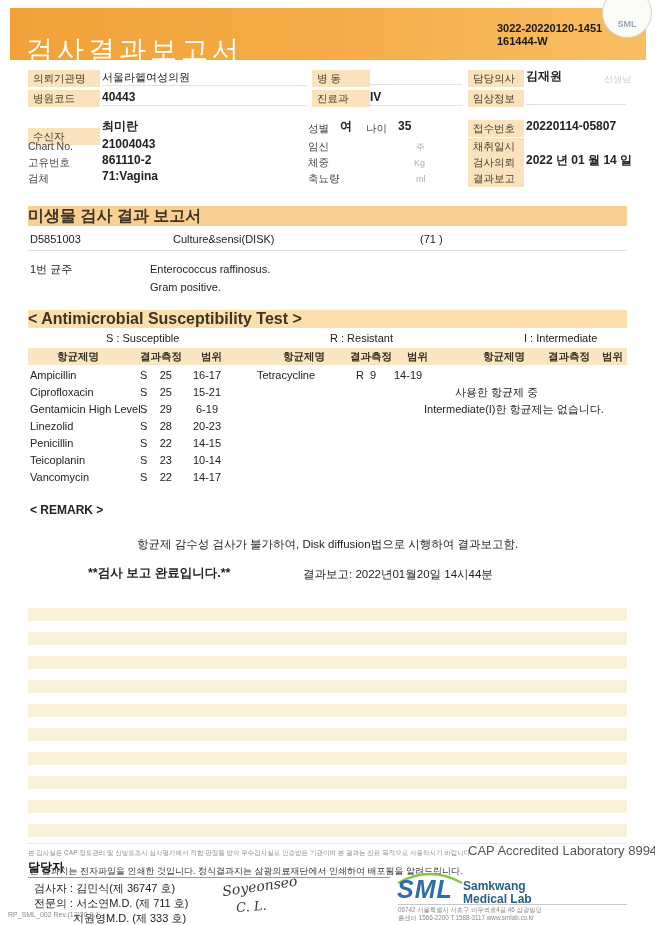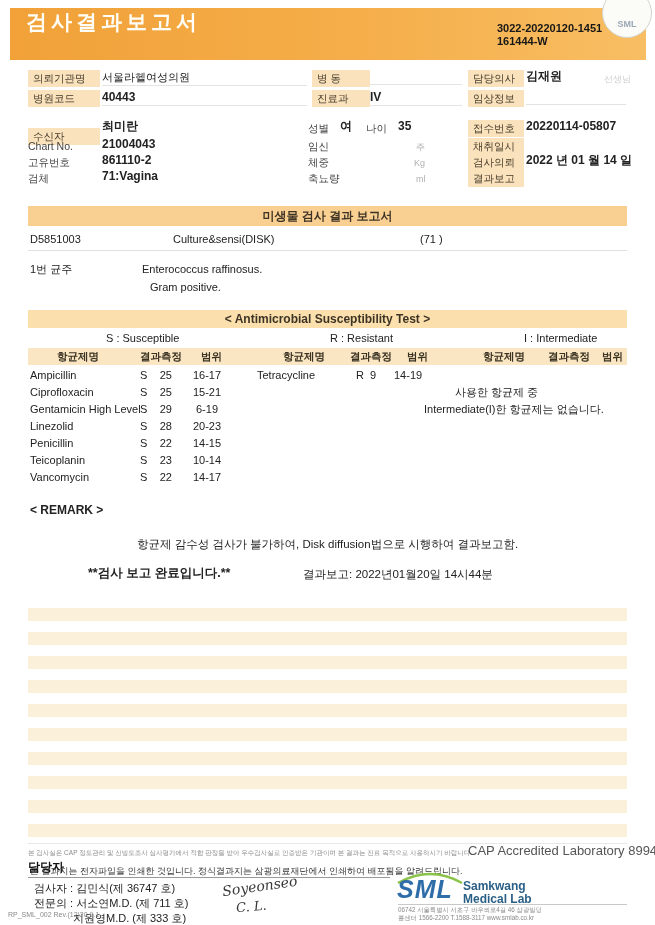--- a/index.html
+++ b/index.html
@@ -8,29 +8,29 @@
   .f{position:absolute;white-space:nowrap;font-size:11px;line-height:14px;color:#222}
   .b{font-weight:bold}
   .v12{font-size:12px}
   .peach{background:#FAE3BC;padding:1px 5px 2px;font-size:10.5px;color:#44392a}
   .plain{font-size:10.5px;color:#444}
   .unit{color:#b0b0b0;font-size:9px}
   .blank{position:absolute;height:14px;border-bottom:1px solid #e3e3e3}
   .ulv{border-bottom:1px solid #e3e3e3;padding-bottom:1px}
   .hdr{position:absolute;left:10px;top:8px;width:636px;height:52px;
        background:linear-gradient(90deg,#F1A138 0%,#F5AE4A 55%,#F8BE63 100%)}
-  .hdr-title{position:absolute;left:16px;top:0;font-size:21px;font-weight:bold;
+  .hdr-title{position:absolute;left:16px;top:24px;font-size:27px;font-weight:normal;
              color:#FFFEF6;letter-spacing:4px}
   .doc{position:absolute;font-size:11px;font-weight:bold;color:#171717}
   .seal{position:absolute;left:602px;top:-12px;width:50px;height:50px;border-radius:50%;
         background:#fbfbf8;border:1px solid #d3d3cc;display:flex;align-items:flex-end;
         justify-content:center;color:#9aa7b5;font-size:9px;font-weight:bold;box-sizing:border-box;
         padding-bottom:8px}
-  .banner{position:absolute;left:28px;width:599px;text-align:center;font-weight:bold;
-          font-size:12px;color:#3d3425}
+  .banner{position:absolute;left:28px;width:599px;font-weight:bold;
+          font-size:16px;color:#3d3425}
   .banner.micro{top:206px;height:20px;line-height:20px;background:#F9CF92}
   .banner.ast{top:310px;height:18px;line-height:18px;background:#FBDFAC}
   .thead{position:absolute;left:28px;top:348px;width:599px;height:17px;background:#FAE6C2}
   .th{position:absolute;font-size:10.5px;font-weight:bold;color:#3a3222;top:350px}
   .hr{position:absolute;height:1px;background:#e0e0e0}
   .stripe{position:absolute;left:28px;width:599px;height:13px;background:#FBF0DA}
   .tiny{position:absolute;white-space:nowrap;font-size:7px;color:#8a8a8a}
   .sig{position:absolute;font-family:"DejaVu Serif",serif;font-style:italic;color:#3a3a3a;white-space:nowrap}
   .sml-text{position:absolute;font-size:25px;line-height:25px;font-weight:bold;font-style:italic;
             color:#2E6DA8;letter-spacing:1px}
@@ -92,21 +92,21 @@
   <span class="f plain" style="left:308px;top:171px">축뇨량</span>
   <span class="f unit" style="left:416px;top:172px">ml</span>
   <span class="f peach" style="left:468px;top:170px;width:46px">결과보고</span>
 
   <div class="banner micro">미생물 검사 결과 보고서</div>
   <span class="f" style="left:30px;top:232px">D5851003</span>
   <span class="f" style="left:173px;top:232px">Culture&amp;sensi(DISK)</span>
   <span class="f" style="left:420px;top:232px">(71 )</span>
   <div class="hr" style="left:28px;top:250px;width:599px"></div>
   <span class="f" style="left:30px;top:262px">1번 균주</span>
-  <span class="f" style="left:142px;top:262px">Enterococcus raffinosus.</span>
+  <span class="f" style="left:150px;top:262px">Enterococcus raffinosus.</span>
   <span class="f" style="left:150px;top:280px">Gram positive.</span>
 
   <div class="banner ast">&lt; Antimicrobial Susceptibility Test &gt;</div>
   <span class="f" style="left:106px;top:331px">S : Susceptible</span>
   <span class="f" style="left:330px;top:331px">R : Resistant</span>
   <span class="f" style="left:524px;top:331px">I : Intermediate</span>
 
   <div class="thead"></div>
   <span class="th" style="left:57px">항균제명</span>
   <span class="th" style="left:140px">결과측정</span>

